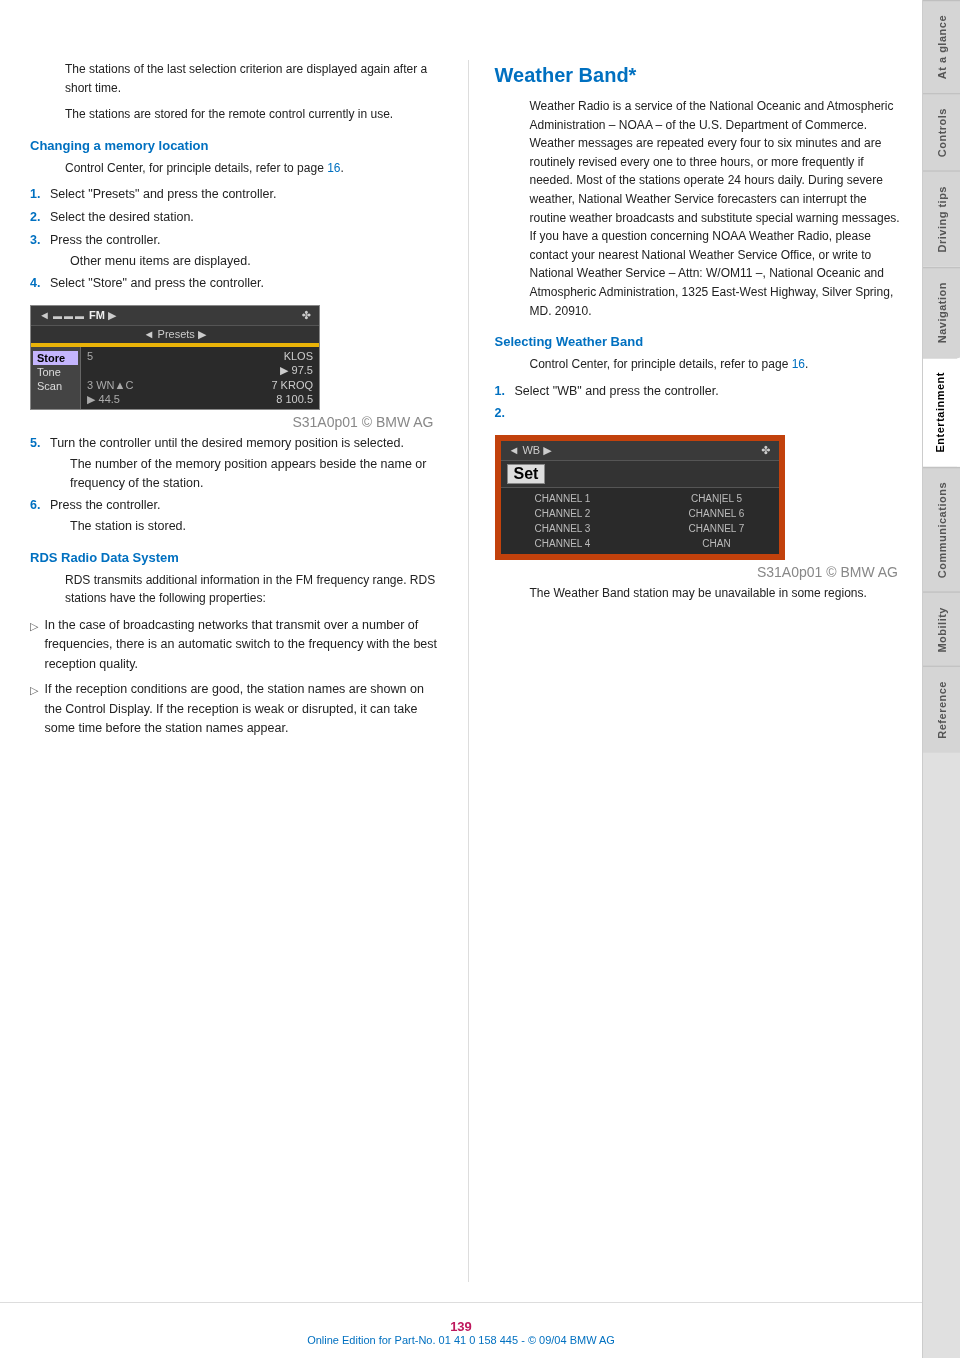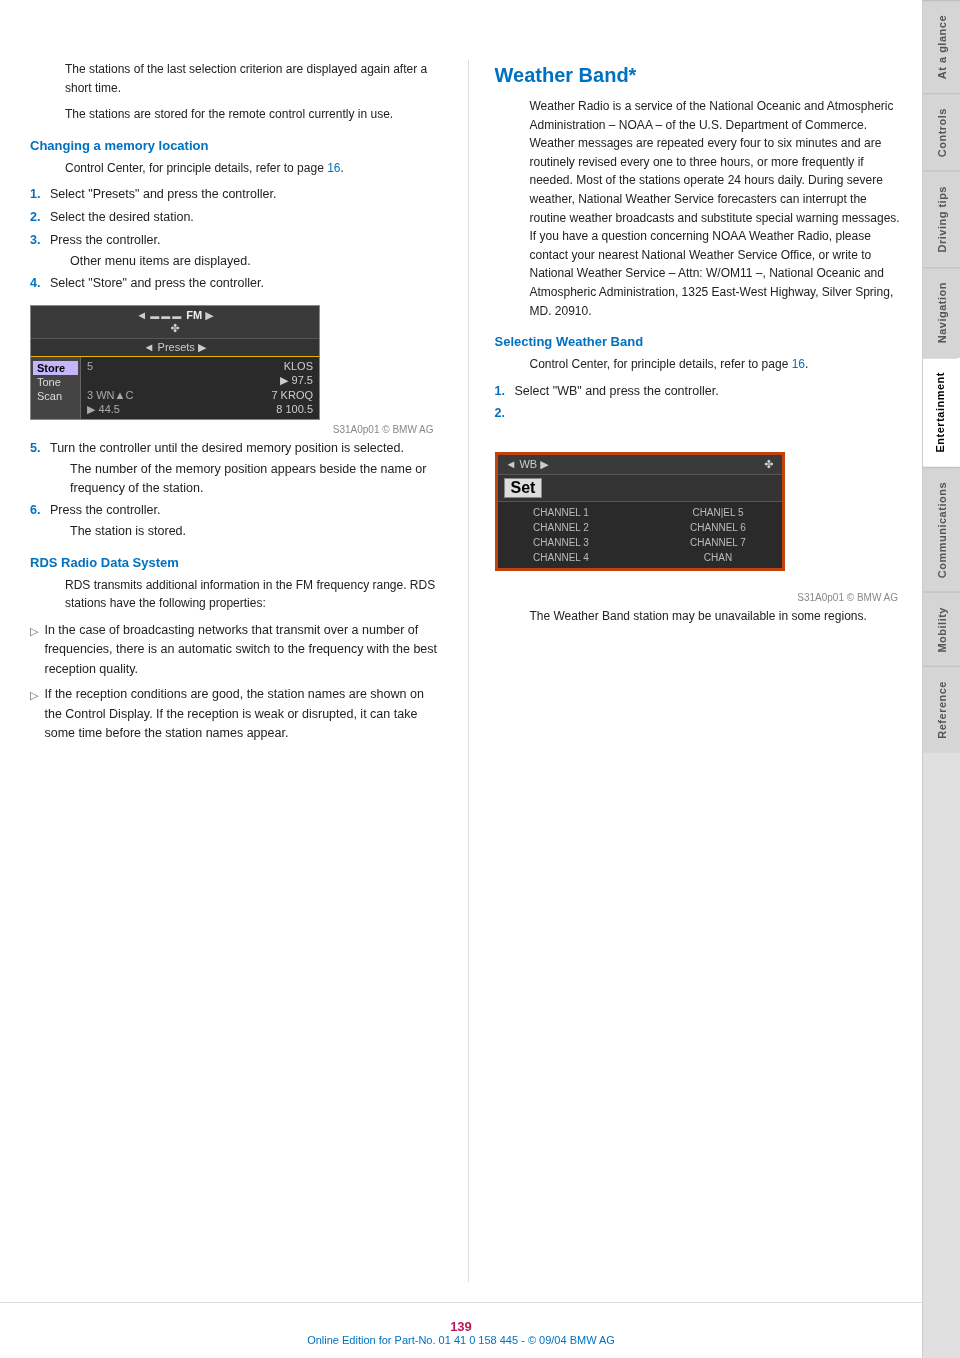--- a/index.html
+++ b/index.html
@@ -154,35 +154,34 @@
 
     .radio-top-bar {
       display: flex;
       justify-content: space-between;
       align-items: center;
       background: #3a3a3a;
       padding: 3px 8px;
       font-size: 11px;
       color: #ccc;
       border-bottom: 1px solid #555;
-      flex-direction: column;
     }
 
     .radio-top-bar .fm-label {
       font-weight: bold;
       color: #eee;
     }
 
     .radio-presets-bar {
       text-align: center;
       padding: 2px;
       background: #333;
       font-size: 11px;
       color: #ccc;
-      border-bottom: 1px solid #eab308;
+      border-bottom: 4px solid #eab308;
     }
 
     .radio-menu-col {
       display: flex;
     }
 
     .radio-menu-left {
       background: #444;
       padding: 4px 6px;
       font-size: 11px;
@@ -221,25 +220,25 @@
     .station-row .station-name {
       color: #ccc;
     }
 
     .station-row .station-num {
       color: #aaa;
     }
 
     
     .wb-display {
-      border: 3px solid #c2410c;
+      border: 6px solid #c2410c;
       background: #fde047;
       color: #ddd;
       font-size: 11px;
-      margin: 29px 0;
+      margin: 12px 0;
       width: 290px;
     }
 
     .wb-top-bar {
       display: flex;
       justify-content: space-between;
       align-items: center;
       background: #3a3a3a;
       padding: 3px 8px;
       font-size: 11px;
@@ -320,21 +319,21 @@
       font-size: 13px;
       color: #be185d;
     }
 
     .footer-note {
       color: #0070c0;
       font-size: 11px;
     }
 
     .image-caption {
-      font-size: 10px;
+      font-size: 14px;
       color: #888;
       text-align: right;
       margin-top: -8px;
       margin-bottom: 4px;
       padding-right: 4px;
     }
   </style>
 </head>
 <body>
 

